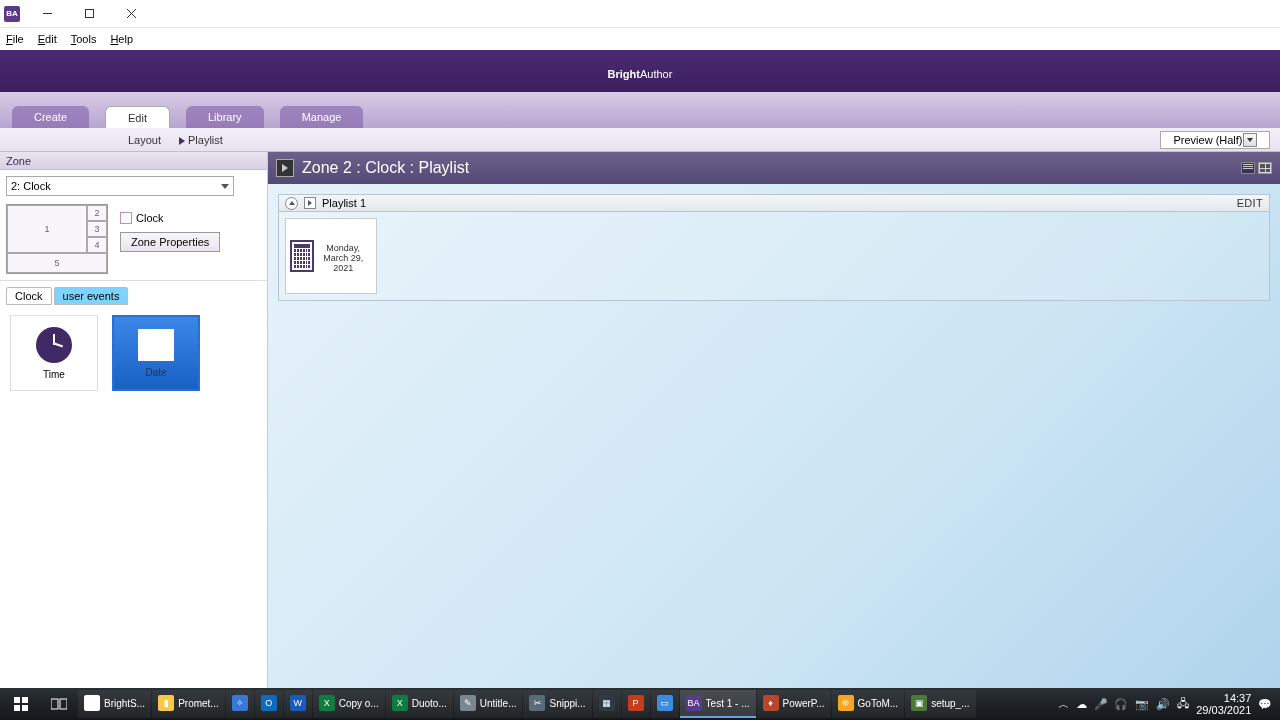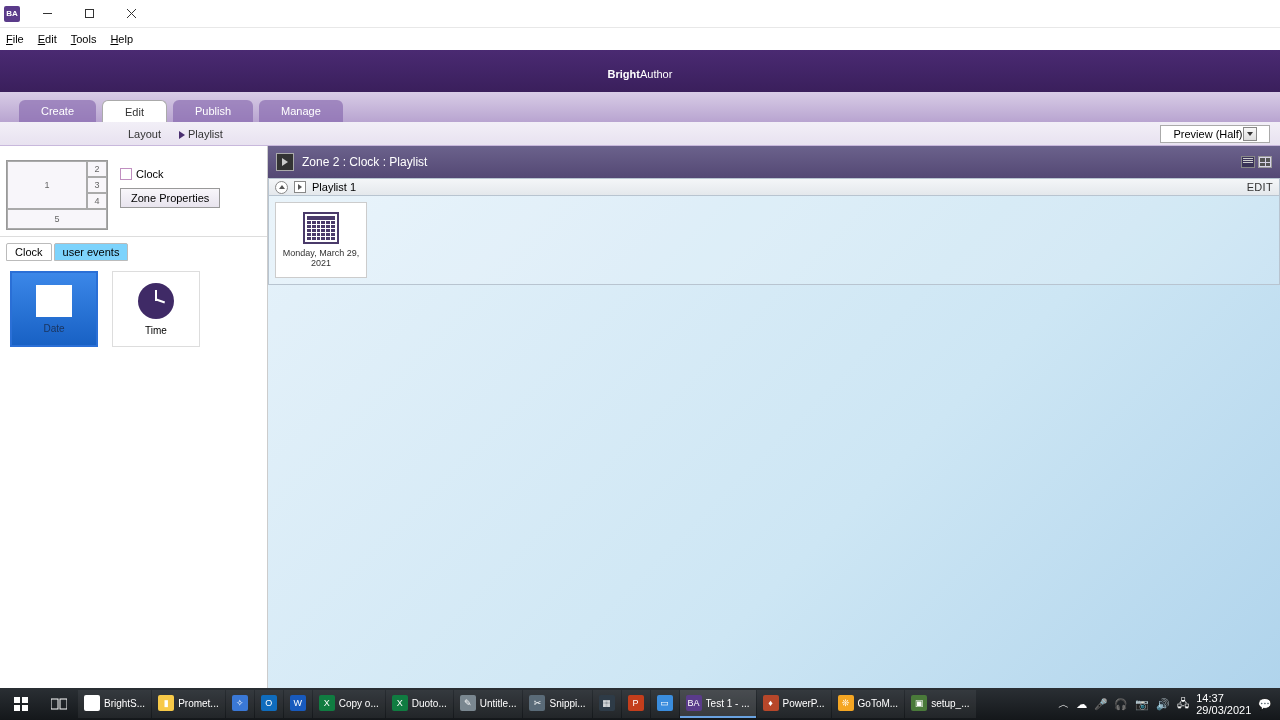--- a/index.html
+++ b/index.html
@@ -9,21 +9,21 @@
 .titlebar .title{flex:1}
 .win-controls{display:flex;height:100%}
 .win-controls div{width:42px;display:flex;align-items:center;justify-content:center;cursor:pointer}
 .win-controls svg{width:11px;height:11px}
 .menubar{height:22px;background:#fff;display:flex;align-items:center;padding:0 6px;gap:14px}
 .menubar span{cursor:pointer}
 .menubar span u{text-decoration:underline}
 .band{height:42px;background:linear-gradient(#4a2a72,#3a1f5c);display:flex;align-items:center;justify-content:center}
 .band-text{color:#fff;font-size:22px}
 .band-text b{font-weight:700}
-.tabs-row{height:30px;background:linear-gradient(#d8cce6,#b8a4d0);display:flex;align-items:flex-end;padding-left:19px;gap:6px}
+.tabs-row{height:36px;background:linear-gradient(#d8cce6,#b8a4d0);display:flex;align-items:flex-end;padding-left:12px;gap:16px}
 .tab{height:22px;padding:0 22px;border-radius:6px 6px 0 0;display:flex;align-items:center;cursor:pointer;color:#fff;background:rgba(128,96,170,.6)}
 .tab.active{background:#fff;color:#333;border:1px solid #aaa;border-bottom:none}
 .sub-toolbar{height:24px;background:linear-gradient(#f2eff7,#e8e2f0);border-bottom:1px solid #c8b8dc;display:flex;align-items:center;padding:0 10px}
 .sub-toolbar .left{display:flex;gap:18px;margin-left:118px}
 .sub-toolbar .left span{cursor:pointer;color:#333}
 .sub-toolbar .left .active{color:#222}
 .play-tri{display:inline-block;width:0;height:0;border-top:4px solid transparent;border-bottom:4px solid transparent;border-left:6px solid #4a2f70;margin-right:3px;vertical-align:middle}
 .preview-wrap{margin-left:auto}
 .preview-dd{height:18px;width:110px;border:1px solid #aaa;background:#fff;display:flex;align-items:center;padding:0 4px;justify-content:center;cursor:pointer}
 .dd-btn{width:14px;height:14px;border:1px solid #888;background:linear-gradient(#f8f8f8,#ddd);display:flex;align-items:center;justify-content:center}
@@ -66,41 +66,41 @@
 .clock-icon::before{content:"";position:absolute;width:2px;height:11px;background:#fff;left:17px;top:7px}
 .clock-icon::after{content:"";position:absolute;width:9px;height:2px;background:#fff;left:18px;top:17px;transform:rotate(20deg)}
 .cal-icon{width:36px;height:32px;border:2px solid #4a3a6a;background:#fff;display:grid;grid-template-columns:repeat(6,1fr);grid-template-rows:4px repeat(5,1fr);gap:1px;padding:2px}
 .cal-icon .h{grid-column:1/-1;background:#4a3a6a}
 .cal-icon .d{background:#4a3a6a}
 .ml-item.selected .cal-icon{border-color:#fff}
 .ml-item.selected .cal-icon .h,.ml-item.selected .cal-icon .d{background:#fff}
 .rp-header{height:32px;background:linear-gradient(#6b628c,#544874);display:flex;align-items:center;padding:0 8px;color:#fff;gap:8px}
 .rp-header .play-square{width:18px;height:18px;border:1px solid #aaa;background:#333;display:flex;align-items:center;justify-content:center}
 .rp-header .play-square::after{content:"";border-top:4px solid transparent;border-bottom:4px solid transparent;border-left:6px solid #ccc}
-.rp-header .title{font-size:12px}
+.rp-header .title{font-size:16px}
 .rp-header .tools{margin-left:auto;display:flex;gap:3px}
-.rp-body{flex:1;background:linear-gradient(135deg,#e6f2fa 0%,#cde6f4 60%,#b0d4ec 100%);overflow:auto}
+.rp-body{flex:1;background:linear-gradient(135deg,#e6f2fa 0%,#cde6f4 60%,#b0d4ec 100%);padding:10px;overflow:auto}
 .playlist-bar{display:flex;align-items:center;gap:6px;border:1px solid #b8c4d0;background:linear-gradient(#f4f6f8,#e4e8ec);height:18px;padding:0 6px}
 .playlist-bar .up{width:13px;height:13px;border:1px solid #888;border-radius:50%;background:#fff;display:flex;align-items:center;justify-content:center}
 .playlist-bar .up::after{content:"";border-left:3px solid transparent;border-right:3px solid transparent;border-bottom:4px solid #555}
 .playlist-bar .pi{width:12px;height:12px;border:1px solid #888;background:#fff;display:flex;align-items:center;justify-content:center}
 .playlist-bar .pi::after{content:"";border-top:3px solid transparent;border-bottom:3px solid transparent;border-left:4px solid #555}
 .playlist-bar .edit{margin-left:auto;cursor:pointer;color:#333;letter-spacing:.3px}
 .playlist-content{border:1px solid #b8c4d0;border-top:none;background:rgba(255,255,255,.15);min-height:86px;padding:6px;display:flex;gap:8px}
-.pl-item{width:92px;height:76px;border:1px solid #ccc;background:#fff;display:flex;flex-direction:column;align-items:center;justify-content:center;padding:4px}
+.pl-item{width:92px;height:76px;border:1px solid #ccc;background:#fff;display:flex;align-items:center;justify-content:center;padding:4px}
 .pl-item .lbl2{font-size:9px;margin-top:4px;color:#333;text-align:center}
 .taskbar{height:32px;background:linear-gradient(#2a2f34,#14171a);display:flex;align-items:center;padding:0 2px;color:#fff}
 .tb-btn{height:28px;min-width:38px;padding:0 5px;display:flex;align-items:center;justify-content:center;gap:4px;cursor:pointer;border-radius:2px;font-size:10px}
 .tb-apps{display:flex;gap:1px;flex:1;overflow:hidden}
 .tb-app{height:28px;padding:0 6px;display:flex;align-items:center;gap:4px;background:rgba(255,255,255,.06);border-bottom:2px solid transparent;cursor:pointer;max-width:78px}
 .tb-app.active{background:rgba(255,255,255,.15);border-bottom-color:#6aa2e0}
 .tb-app .ic{width:16px;height:16px;border-radius:2px;flex-shrink:0}
 .tb-app span{font-size:10px;white-space:nowrap;overflow:hidden;text-overflow:ellipsis}
 .tray{display:flex;align-items:center;gap:7px;padding:0 6px}
-.tray .clock{text-align:left;line-height:1.1;font-size:10px}
+.tray .clock{text-align:right;line-height:1.1;font-size:10px}
 .ml-spacer{flex:0 0 0}
 </style>
 </head>
 <body>
 
 <div class="titlebar">
   <div class="app-icon">BA</div>
   <div class="win-controls">
     <div>
         <svg viewBox="0 0 11 11">
@@ -127,41 +127,48 @@
   <span><u>H</u>elp</span>
 </div>
 
 <div class="band">
   <div class="band-text"><b>Bright</b><span>Author</span></div>
 </div>
 
 <div class="tabs-row">
   <div class="tab">Create</div>
   <div class="tab active">Edit</div>
-  <div class="tab">Publish</div>
+  <div class="tab">Library</div>
   <div class="tab">Manage</div>
 </div>
 
 <div class="sub-toolbar">
   <div class="left">
     <span>Layout</span>
     <span class="active"><span class="play-tri"></span><span>Playlist</span></span>
   </div>
   <div class="preview-wrap">
     <div class="preview-dd">
       <span>Preview (Half)</span>
       <span class="dd-btn"></span>
     </div>
   </div>
 </div>
 
 <div class="main">
   <div class="left-pane">
 
+    <div class="panel-header">
+      <span>Zone</span>
+    </div>
     <div class="zone-body">
+      <div class="zone-dd">
+        <span>2: Clock</span>
+        <span class="caret"></span>
+      </div>
       <div class="zone-row">
         <div class="layout-box">
           <div class="cell c1">1</div>
           <div class="cell c2">2</div>
           <div class="cell c3">3</div>
           <div class="cell c4">4</div>
           <div class="cell c5">5</div>
         </div>
         <div class="zone-ctrl">
           <div class="chk-row">
@@ -173,20 +180,24 @@
       </div>
     </div>
     <div class="ml-spacer"></div>
 
     <div class="mlib-body">
       <div class="ml-tabs">
         <div class="ml-tab active">Clock</div>
         <div class="ml-tab">user events</div>
       </div>
       <div class="ml-items">
+        <div class="ml-item">
+          <div class="clock-icon"></div>
+          <div class="lbl">Time</div>
+        </div>
         <div class="ml-item selected">
           <div class="cal-icon">
             <div class="h"></div>
             <div class="d"></div>
               <div class="d"></div>
               <div class="d"></div>
               <div class="d"></div>
               <div class="d"></div>
               <div class="d"></div>
             <div class="d"></div>
@@ -208,24 +219,20 @@
               <div class="d"></div>
               <div class="d"></div>
             <div class="d"></div>
               <div class="d"></div>
               <div class="d"></div>
               <div class="d"></div>
               <div class="d"></div>
               <div class="d"></div>
           </div>
           <div class="lbl">Date</div>
-        </div>
-        <div class="ml-item">
-          <div class="clock-icon"></div>
-          <div class="lbl">Time</div>
         </div>
       </div>
     </div>
   </div>
 
   <div class="right-pane">
     <div class="rp-header">
       <div class="play-square"></div>
       <div class="title">Zone 2 : Clock :  Playlist</div>
       <div class="tools">

